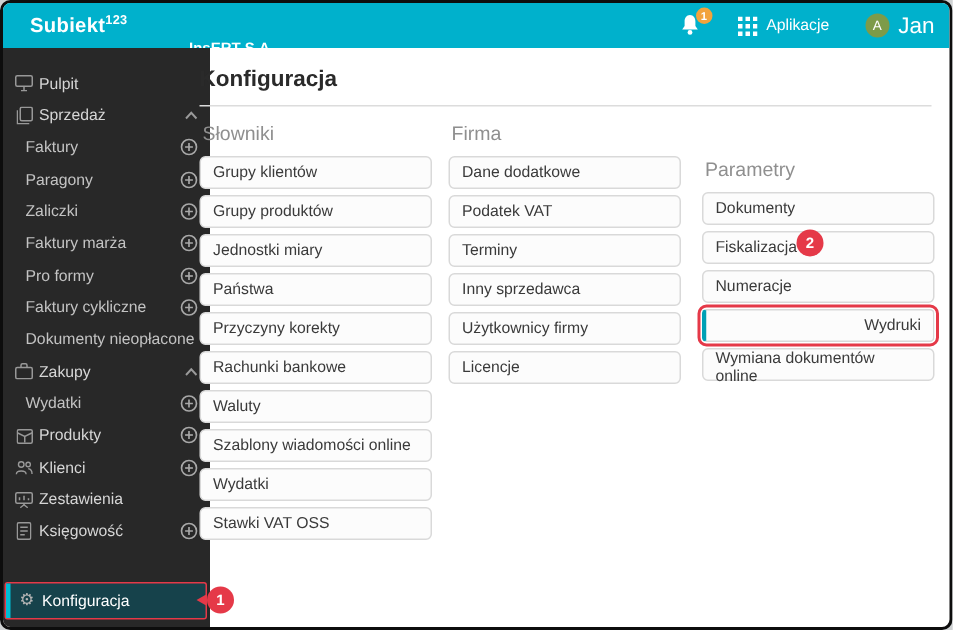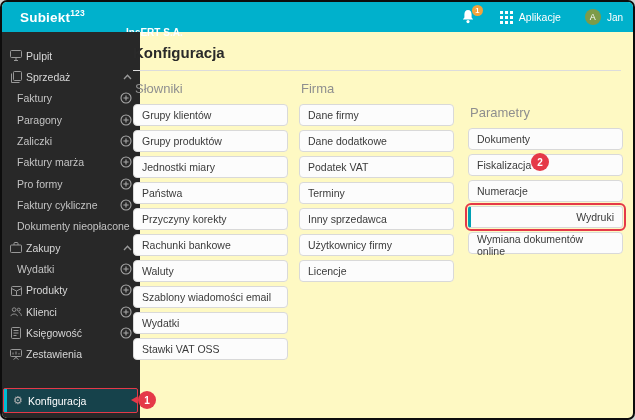--- a/index.html
+++ b/index.html
@@ -2,21 +2,21 @@
 <html><head>
 <meta charset="utf-8">
 <style>
   * { box-sizing: border-box; margin: 0; padding: 0; }
   html,body { background:#cfd2d3; }
   body { font-family:"Liberation Sans", sans-serif; }
 
   .frame {
     position:relative; width:635px; height:420px;
     border:2px solid #0d0d0d; border-radius:7px; overflow:hidden;
-    background:#fef9c3;
+    background:#ffffff;
   }
 
   
   .topbar {
     position:absolute; top:0; left:0; right:0; height:30px;
     background:#00b1cc; color:#fff;
   }
   .logo { position:absolute; left:18px; top:6px; font-size:13.5px; font-weight:bold; letter-spacing:.2px; }
   .logo sup { font-size:8.5px; font-weight:bold; }
   .company { position:absolute; left:124px; top:25px; font-size:10px; font-weight:bold; }
@@ -27,21 +27,21 @@
     background:#f2a33c; border-radius:50%; color:#fff; font-size:7.5px;
     display:flex; align-items:center; justify-content:center; font-weight:bold;
   }
   .apps { display:flex; align-items:center; gap:6px; margin-right:24px; cursor:pointer;justify-content:flex-end; }
   .apps-label { font-size:10.5px; }
   .user { display:flex; align-items:center; gap:6px; cursor:pointer; }
   .avatar {
     width:16px; height:16px; border-radius:50%; background:#7d9b49;
     color:#fff; font-size:9px; display:flex; align-items:center; justify-content:center;
   }
-  .user-name { font-size:10px; }
+  .user-name { font-size:15px; }
 
   
   .sidebar {
     position:absolute; top:30px; left:0; bottom:0; width:138px;
     background:#282828; padding-top:13px;
   }
   .srow {
     height:21.35px; display:flex; align-items:center;
     color:#cfcfcf; font-size:10.5px; padding-right:8px; cursor:pointer;
     white-space:nowrap;
@@ -297,50 +297,50 @@
         <svg width="12" height="12" viewBox="0 0 12 12" fill="none" stroke="#a8a8a8" stroke-width="1.1">
             <circle cx="6" cy="6" r="5"></circle>
             <line x1="6" y1="3.4" x2="6" y2="8.6"></line>
             <line x1="3.4" y1="6" x2="8.6" y2="6"></line>
           </svg>
       </span>
     </div>
 
     <div class="srow parent">
       <span class="sicon">
-        <svg width="10" height="12" viewBox="0 0 10 12" fill="none" stroke="#989898" stroke-width="1">
-            <rect x="0.5" y="0.5" width="9" height="11" rx="1"></rect>
-            <line x1="2.5" y1="3.5" x2="7.5" y2="3.5"></line>
-            <line x1="2.5" y1="6" x2="7.5" y2="6"></line>
-            <line x1="2.5" y1="8.5" x2="5.5" y2="8.5"></line>
-          </svg>
-      </span>
-      <span class="slabel">Księgowość</span>
-      <span class="adorn">
-        <svg width="12" height="12" viewBox="0 0 12 12" fill="none" stroke="#a8a8a8" stroke-width="1.1">
-            <circle cx="6" cy="6" r="5"></circle>
-            <line x1="6" y1="3.4" x2="6" y2="8.6"></line>
-            <line x1="3.4" y1="6" x2="8.6" y2="6"></line>
-          </svg>
-      </span>
-    </div>
-
-    <div class="srow parent">
-      <span class="sicon">
         <svg width="12" height="12" viewBox="0 0 12 12" fill="none" stroke="#989898" stroke-width="1">
             <rect x="0.5" y="1.5" width="11" height="7" rx="1"></rect>
             <line x1="6" y1="8.5" x2="6" y2="10"></line>
             <line x1="3.5" y1="11.5" x2="6" y2="9.5"></line>
             <line x1="8.5" y1="11.5" x2="6" y2="9.5"></line>
             <line x1="3" y1="6.5" x2="3" y2="4.5"></line>
             <line x1="6" y1="6.5" x2="6" y2="3.5"></line>
             <line x1="9" y1="6.5" x2="9" y2="5.2"></line>
           </svg>
       </span>
       <span class="slabel">Zestawienia</span>
+    </div>
+
+    <div class="srow parent">
+      <span class="sicon">
+        <svg width="10" height="12" viewBox="0 0 10 12" fill="none" stroke="#989898" stroke-width="1">
+            <rect x="0.5" y="0.5" width="9" height="11" rx="1"></rect>
+            <line x1="2.5" y1="3.5" x2="7.5" y2="3.5"></line>
+            <line x1="2.5" y1="6" x2="7.5" y2="6"></line>
+            <line x1="2.5" y1="8.5" x2="5.5" y2="8.5"></line>
+          </svg>
+      </span>
+      <span class="slabel">Księgowość</span>
+      <span class="adorn">
+        <svg width="12" height="12" viewBox="0 0 12 12" fill="none" stroke="#a8a8a8" stroke-width="1.1">
+            <circle cx="6" cy="6" r="5"></circle>
+            <line x1="6" y1="3.4" x2="6" y2="8.6"></line>
+            <line x1="3.4" y1="6" x2="8.6" y2="6"></line>
+          </svg>
+      </span>
     </div>
 
     <div class="config-row">
       <span class="sicon">
           <span class="gear-glyph">⚙</span>
         </span>
       <span class="slabel">Konfiguracja</span>
     </div>
   </aside>
 
@@ -352,28 +352,27 @@
 
       <section class="col">
         <div class="col-header">Słowniki</div>
         <button class="cfg-btn">Grupy klientów</button>
         <button class="cfg-btn">Grupy produktów</button>
         <button class="cfg-btn">Jednostki miary</button>
         <button class="cfg-btn">Państwa</button>
         <button class="cfg-btn">Przyczyny korekty</button>
         <button class="cfg-btn">Rachunki bankowe</button>
         <button class="cfg-btn">Waluty</button>
-        <button class="cfg-btn">Szablony wiadomości email</button>
+        <button class="cfg-btn">Szablony wiadomości online</button>
         <button class="cfg-btn">Wydatki</button>
         <button class="cfg-btn">Stawki VAT OSS</button>
       </section>
 
       <section class="col">
         <div class="col-header">Firma</div>
-        <button class="cfg-btn">Dane firmy</button>
         <button class="cfg-btn">Dane dodatkowe</button>
         <button class="cfg-btn">Podatek VAT</button>
         <button class="cfg-btn">Terminy</button>
         <button class="cfg-btn">Inny sprzedawca</button>
         <button class="cfg-btn">Użytkownicy firmy</button>
         <button class="cfg-btn">Licencje</button>
       </section>
 
       <section class="col third">
         <div class="col-header">Parametry</div>

